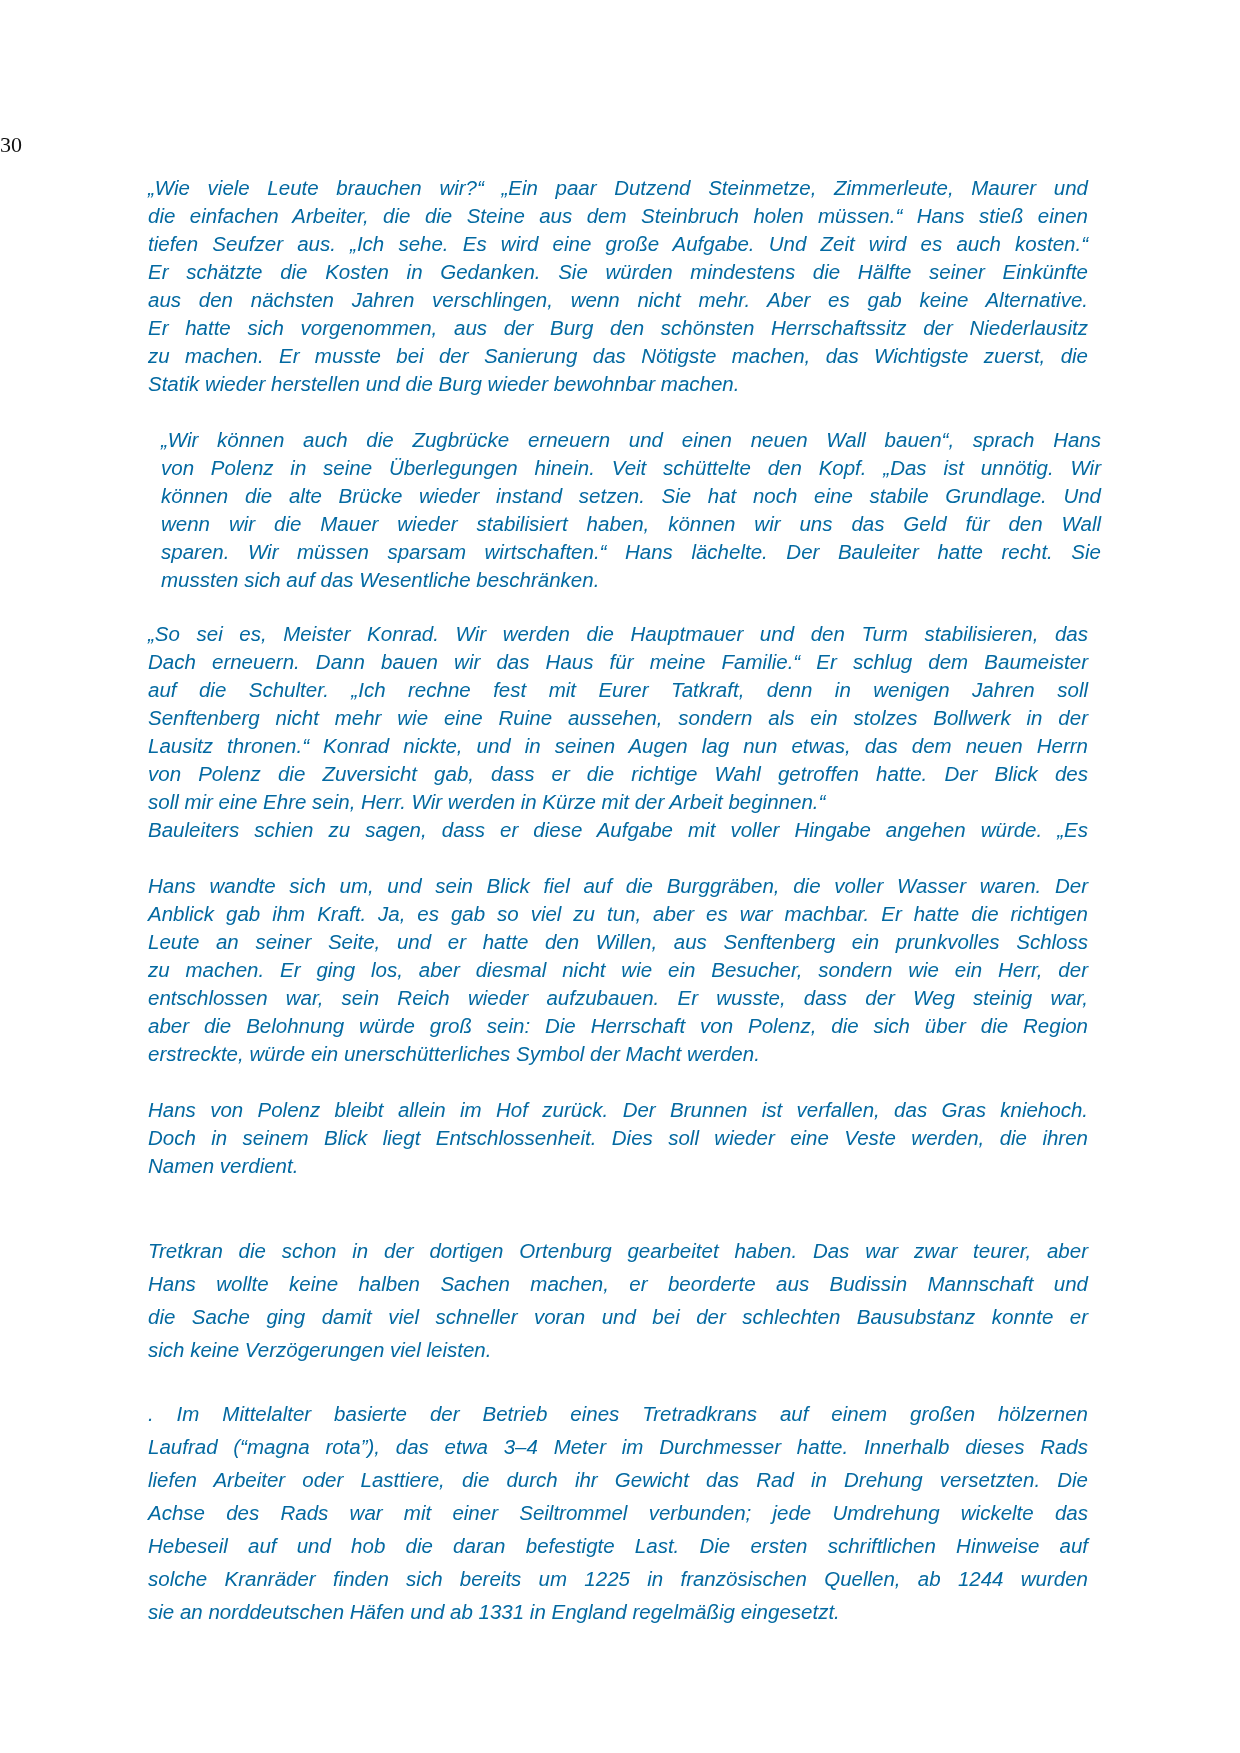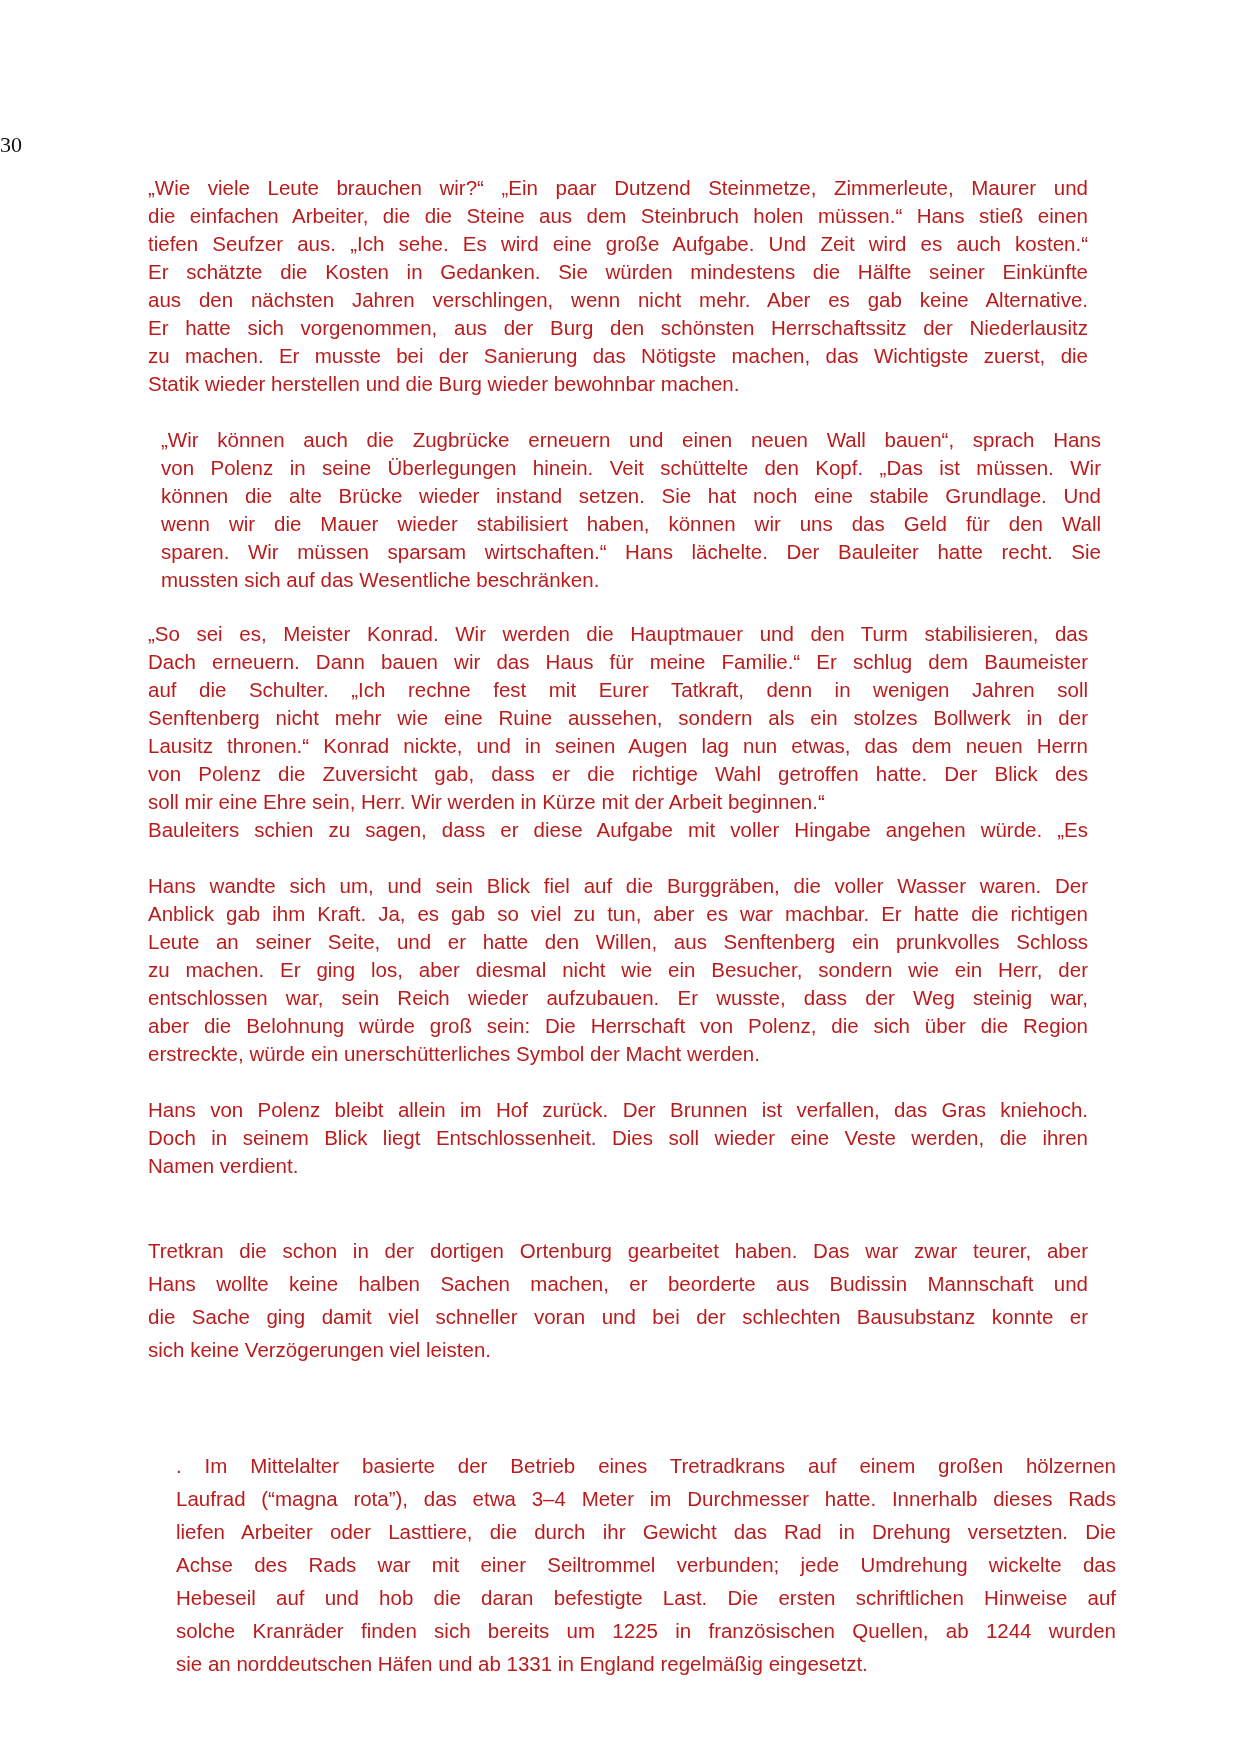--- a/index.html
+++ b/index.html
@@ -3,21 +3,21 @@
 <meta charset="utf-8">
 <style>
   html, body { margin: 0; padding: 0; background: #ffffff; }
   body { width: 1240px; height: 1753px; position: relative; overflow: hidden; color: #111111; }
   .page-number {
     position: absolute; top: 132px; left: 0; width: 1240px; text-align: left;
     font-family: "Liberation Serif", serif; font-size: 22px; color: #111;
   }
   .body-text {
     position: absolute; left: 148px; width: 940px;
-    font-family: "Liberation Sans", sans-serif; font-size: 20.5px; color: #b91c1c;
+    font-family: "Liberation Sans", sans-serif; font-size: 20.5px; color: #0369a1; font-style: italic;
   }
   .line { display: block; white-space: nowrap; text-align: justify; text-align-last: justify; }
   .line.last { text-align-last: left; }
   .p-tight .line { height: 28px; line-height: 28px; }
   .p-loose .line { height: 33px; line-height: 33px; }
 </style>
 </head>
 <body>
 
 <div>
@@ -29,21 +29,21 @@
     <span class="line">tiefen Seufzer aus. „Ich sehe. Es wird eine große Aufgabe. Und Zeit wird es auch kosten.“</span>
     <span class="line">Er schätzte die Kosten in Gedanken. Sie würden mindestens die Hälfte seiner Einkünfte</span>
     <span class="line">aus den nächsten Jahren verschlingen, wenn nicht mehr. Aber es gab keine Alternative.</span>
     <span class="line">Er hatte sich vorgenommen, aus der Burg den schönsten Herrschaftssitz der Niederlausitz</span>
     <span class="line">zu machen. Er musste bei der Sanierung das Nötigste machen, das Wichtigste zuerst, die</span>
     <span class="line last">Statik wieder herstellen und die Burg wieder bewohnbar machen.</span>
   </div>
 
   <div class="body-text p-tight" style="top:426px;margin-left:13px;">
     <span class="line">„Wir können auch die Zugbrücke erneuern und einen neuen Wall bauen“, sprach Hans</span>
-    <span class="line">von Polenz in seine Überlegungen hinein. Veit schüttelte den Kopf. „Das ist müssen. Wir</span>
+    <span class="line">von Polenz in seine Überlegungen hinein. Veit schüttelte den Kopf. „Das ist unnötig. Wir</span>
     <span class="line">können die alte Brücke wieder instand setzen. Sie hat noch eine stabile Grundlage. Und</span>
     <span class="line">wenn wir die Mauer wieder stabilisiert haben, können wir uns das Geld für den Wall</span>
     <span class="line">sparen. Wir müssen sparsam wirtschaften.“ Hans lächelte. Der Bauleiter hatte recht. Sie</span>
     <span class="line last">mussten sich auf das Wesentliche beschränken.</span>
   </div>
 
   <div class="body-text p-tight" style="top:620px;">
     <span class="line">„So sei es, Meister Konrad. Wir werden die Hauptmauer und den Turm stabilisieren, das</span>
     <span class="line">Dach erneuern. Dann bauen wir das Haus für meine Familie.“ Er schlug dem Baumeister</span>
     <span class="line">auf die Schulter. „Ich rechne fest mit Eurer Tatkraft, denn in wenigen Jahren soll</span>
@@ -70,21 +70,21 @@
     <span class="line last">Namen verdient.</span>
   </div>
 
   <div class="body-text p-loose" style="top:1234px;">
     <span class="line">Tretkran die schon in der dortigen Ortenburg gearbeitet haben. Das war zwar teurer, aber</span>
     <span class="line">Hans wollte keine halben Sachen machen, er beorderte aus Budissin Mannschaft und</span>
     <span class="line">die Sache ging damit viel schneller voran und bei der schlechten Bausubstanz konnte er</span>
     <span class="line last">sich keine Verzögerungen viel leisten.</span>
   </div>
 
-  <div class="body-text p-loose" style="top:1449px;margin-left:28px;">
+  <div class="body-text p-loose" style="top:1397px;">
     <span class="line">. Im Mittelalter basierte der Betrieb eines Tretradkrans auf einem großen hölzernen</span>
     <span class="line">Laufrad (“magna rota”), das etwa 3–4 Meter im Durchmesser hatte. Innerhalb dieses Rads</span>
     <span class="line">liefen Arbeiter oder Lasttiere, die durch ihr Gewicht das Rad in Drehung versetzten. Die</span>
     <span class="line">Achse des Rads war mit einer Seiltrommel verbunden; jede Umdrehung wickelte das</span>
     <span class="line">Hebeseil auf und hob die daran befestigte Last. Die ersten schriftlichen Hinweise auf</span>
     <span class="line">solche Kranräder finden sich bereits um 1225 in französischen Quellen, ab 1244 wurden</span>
     <span class="line last">sie an norddeutschen Häfen und ab 1331 in England regelmäßig eingesetzt.</span>
   </div>
 </div>
 

